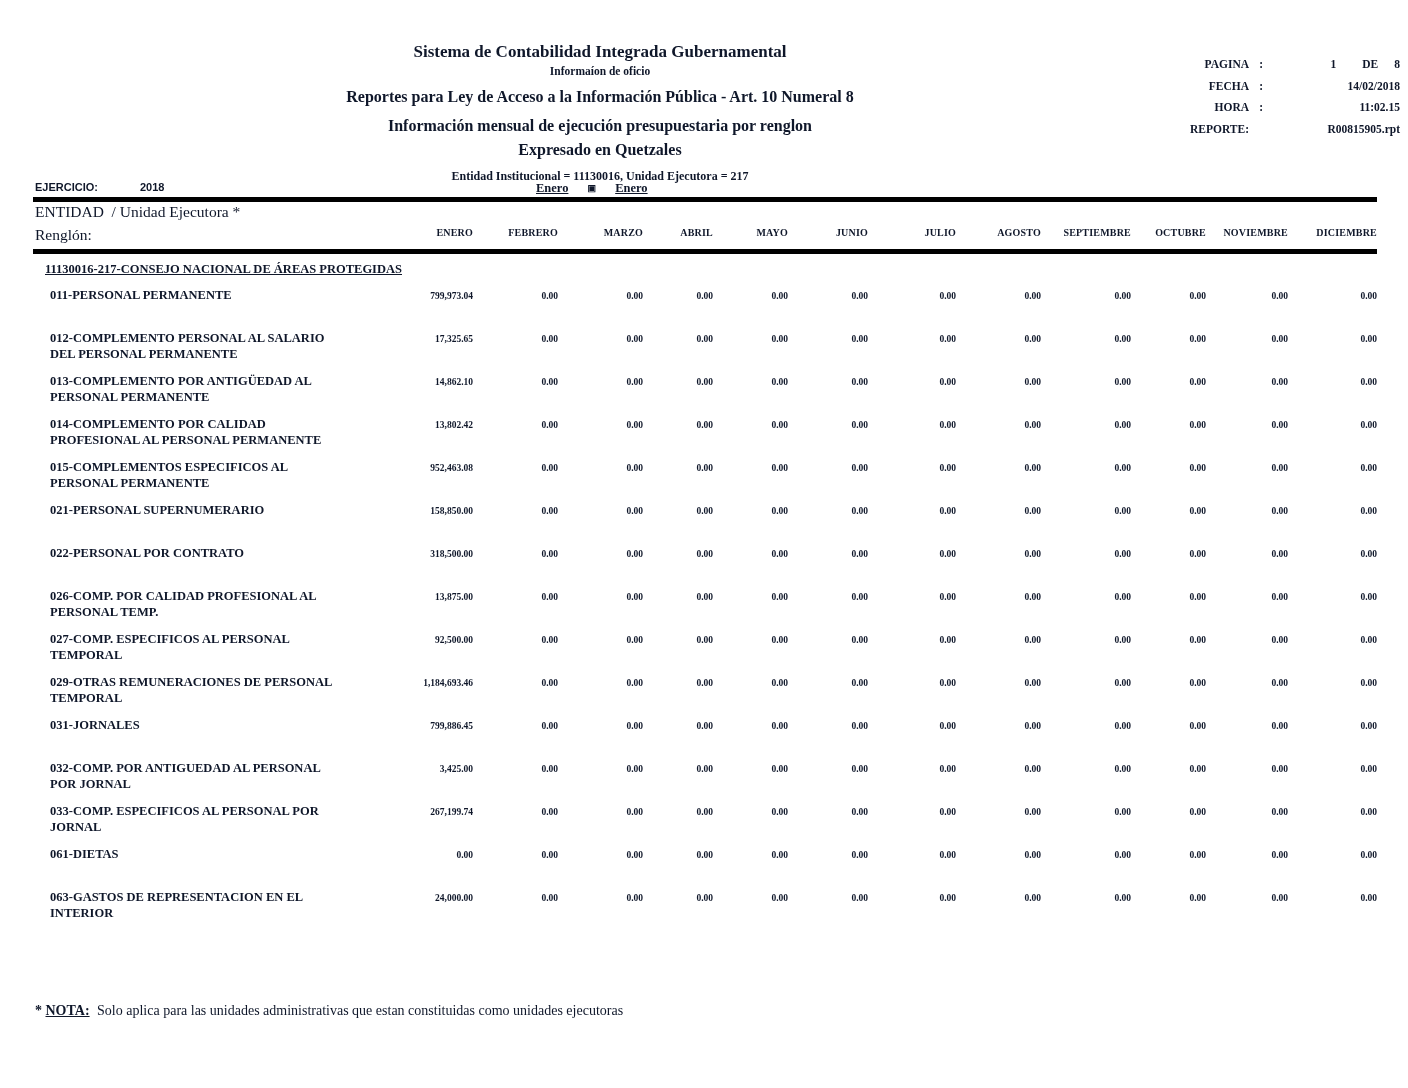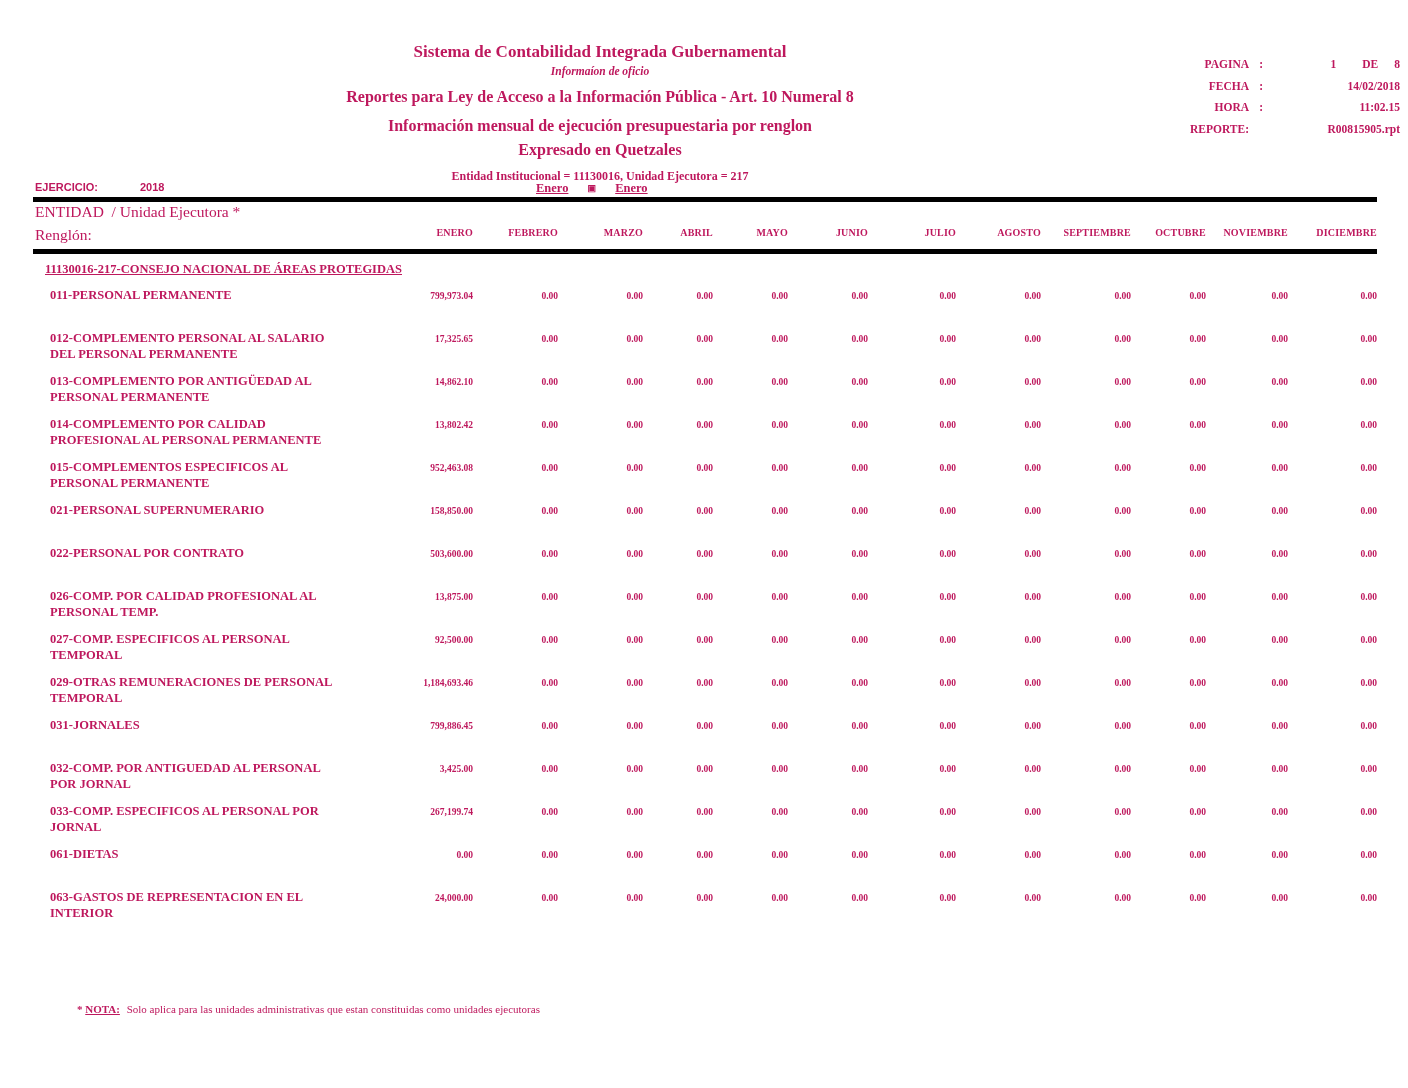--- a/index.html
+++ b/index.html
@@ -1,23 +1,23 @@
 <!DOCTYPE html>
 <html><head>
 <meta charset="utf-8">
 <style>
   html,body{margin:0;padding:0;background:#fff;}
   #page{
     position:relative;width:1408px;height:1088px;background:#ffffff;
-    font-family:"Liberation Serif", serif;color:#be185d;overflow:hidden;
+    font-family:"Liberation Serif", serif;color:#0f172a;overflow:hidden;
   }
   
   .title-block{position:absolute;top:42px;left:0;width:1200px;text-align:center;}
   .t-main{font-size:17px;font-weight:bold;}
-  .t-sub{font-size:11.5px;font-weight:bold;margin-top:3px;font-style:italic;}
+  .t-sub{font-size:11.5px;font-weight:bold;margin-top:3px;}
   .t-law{font-size:16px;font-weight:bold;margin-top:11px;}
   .t-detail{font-size:16px;font-weight:bold;margin-top:11px;}
   .t-expressed{font-size:16px;font-weight:bold;margin-top:6px;}
   .t-entity{font-size:12px;font-weight:bold;margin-top:10px;}
   
   .meta-block{position:absolute;top:54px;left:1175px;width:225px;font-size:11.5px;font-weight:bold;text-align:right;}
   .meta-row{display:grid;grid-template-columns:74px 14px auto;line-height:21.5px;white-space:nowrap;}
   .meta-val{padding-left:14px;}
   .pg-de{margin-left:26px;} .pg-total{margin-left:16px;}
   
@@ -36,21 +36,21 @@
   
   .cols{display:grid;grid-template-columns:385px 55px 85px 85px 70px 75px 80px 88px 85px 90px 75px 82px 89px;}
   .month-header-row{position:absolute;top:227px;left:33px;width:1344px;}
   .mh{font-size:10px;font-weight:bold;text-align:right;letter-spacing:.2px;}
   .table-body{position:absolute;top:258px;left:33px;width:1344px;}
   .section-row{height:30px;padding:4px 0 0 12px;font-size:12.5px;font-weight:bold;box-sizing:border-box;text-decoration:underline;}
   .trow{height:43px;}
   .tlabel{font-size:12.5px;font-weight:bold;line-height:15.5px;padding-left:17px;white-space:pre-line;box-sizing:border-box;}
   .tval{font-size:9.5px;font-weight:bold;text-align:right;padding-top:3px;box-sizing:border-box;}
   
-  .note{position:absolute;top:1003px;left:35px;font-size:11px;margin-left:42px;}
+  .note{position:absolute;top:1003px;left:35px;font-size:14px;}
   .note-star{font-weight:bold;}
   .note-label{font-weight:bold;text-decoration:underline;}
   .note-text{margin-left:4px;}
 </style>
 </head>
 <body>
 
 <div id="page">
 
   <div class="title-block">
@@ -210,21 +210,21 @@
           <div class="tval">0.00</div>
           <div class="tval">0.00</div>
           <div class="tval">0.00</div>
           <div class="tval">0.00</div>
           <div class="tval">0.00</div>
           <div class="tval">0.00</div>
           <div class="tval">0.00</div>
         </div>
         <div class="trow cols">
           <div class="tlabel">022-PERSONAL POR CONTRATO</div>
-          <div class="tval">503,600.00</div>
+          <div class="tval">318,500.00</div>
           <div class="tval">0.00</div>
           <div class="tval">0.00</div>
           <div class="tval">0.00</div>
           <div class="tval">0.00</div>
           <div class="tval">0.00</div>
           <div class="tval">0.00</div>
           <div class="tval">0.00</div>
           <div class="tval">0.00</div>
           <div class="tval">0.00</div>
           <div class="tval">0.00</div>

